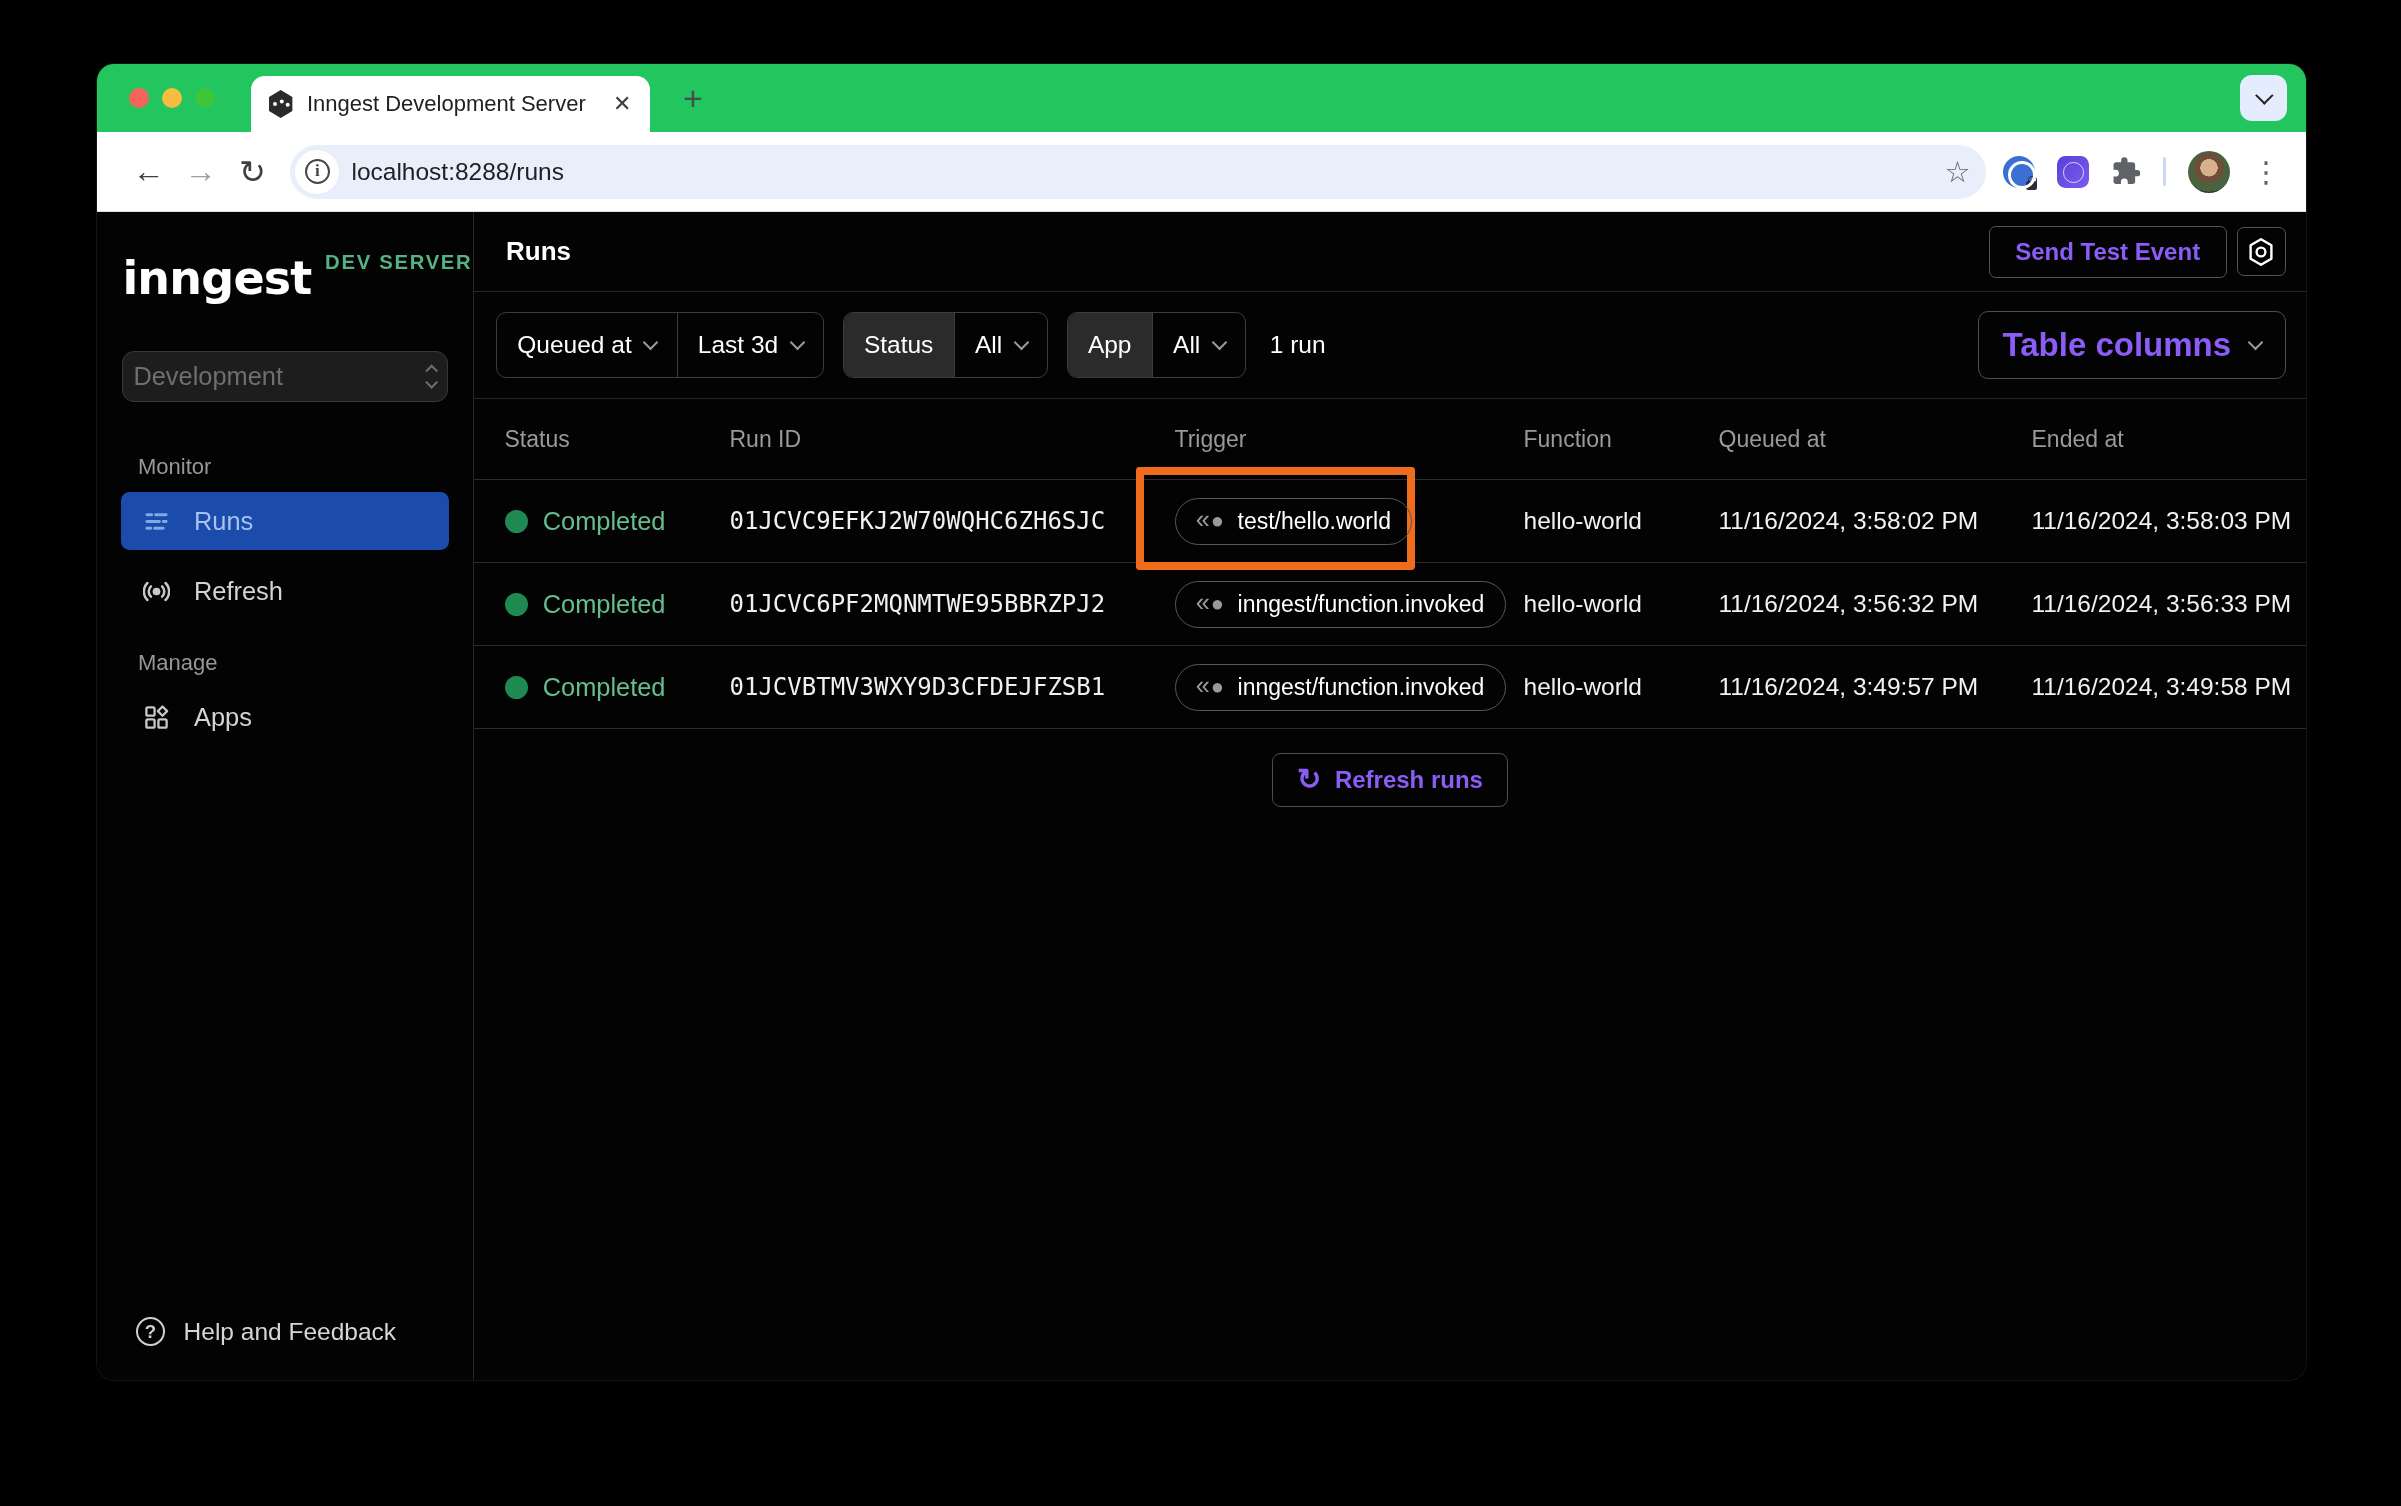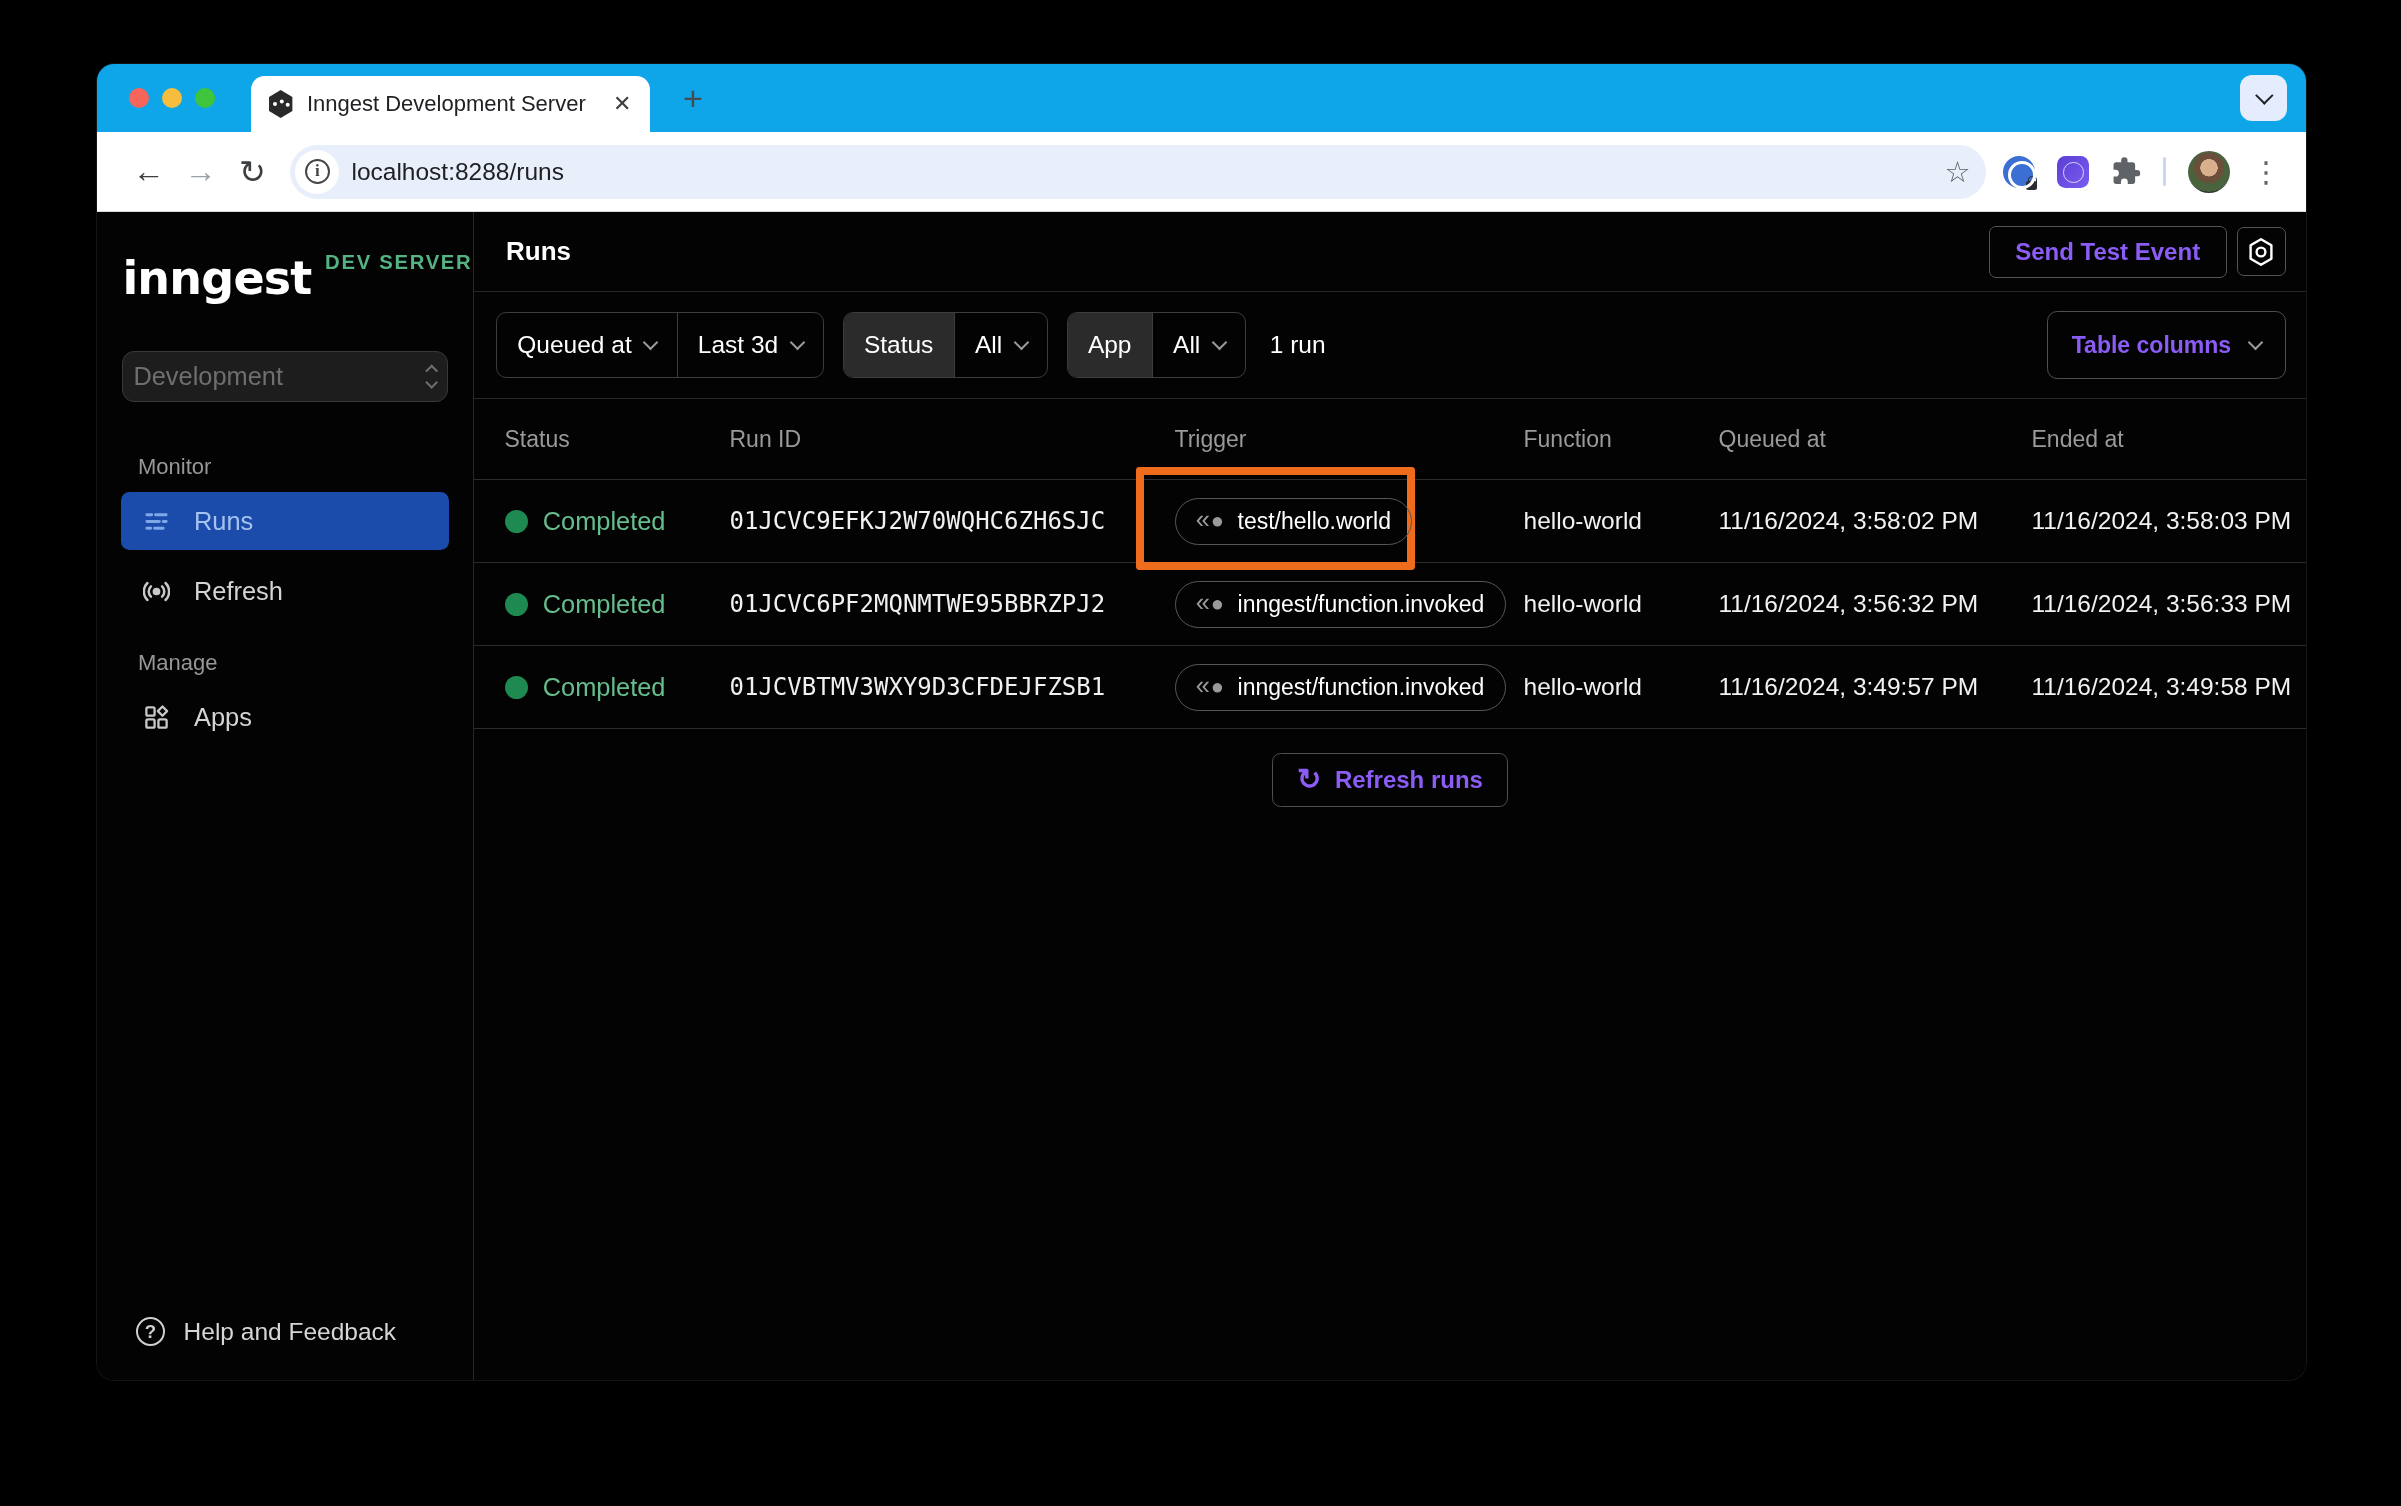--- a/index.html
+++ b/index.html
@@ -3,21 +3,21 @@
 <meta charset="utf-8">
 <style>
   html,body{margin:0;padding:0;background:#000;}
   *{box-sizing:border-box;}
   .screen{position:relative;width:2401px;height:1506px;background:#000;font-family:"Liberation Sans",sans-serif;overflow:hidden;}
 
   
   .window{position:absolute;left:97px;top:64px;width:2209px;height:1316px;border-radius:17px;overflow:hidden;display:flex;flex-direction:column;background:#030303;box-shadow:0 0 0 0.8px #1b1b1b;}
 
   
-  .tabstrip{position:relative;height:68px;background:#0ea5e9;flex:0 0 auto;}
+  .tabstrip{position:relative;height:68px;background:#22c55e;flex:0 0 auto;}
   .traffic{position:absolute;left:32px;top:24px;display:flex;gap:12.7px;}
   .light{width:20.3px;height:20.3px;border-radius:50%;}
   .tab{position:absolute;left:154px;top:12px;width:399px;height:56px;background:#fff;border-radius:13.5px 13.5px 0 0;display:flex;align-items:center;padding:0 17px;gap:13.5px;}
   .favicon{width:25.4px;height:28px;background:#2a2a2a;clip-path:polygon(50% 0,96% 25%,96% 75%,50% 100%,4% 75%,4% 25%);position:relative;flex:0 0 auto;}
   .favicon:after{content:"";position:absolute;left:5.1px;top:12px;width:4.2px;height:4.2px;border-radius:50%;background:#fff;box-shadow:6.8px -2.5px 0 0 #fff,12.7px 0.8px 0 0 #fff;}
   .tab-title{font-size:22px;color:#202124;white-space:nowrap;overflow:hidden;flex:1;}
   .tab-close{font-size:22px;color:#3c4043;flex:0 0 auto;padding:0 1.7px;}
   .newtab{position:absolute;left:586px;top:15.2px;font-size:34px;color:#474b50;font-weight:300;}
   .strip-chevron{position:absolute;right:18.6px;top:11px;width:47px;height:46px;border-radius:12px;background:#e4ecfd;display:flex;align-items:center;justify-content:center;}
   .chev{display:inline-block;width:11px;height:11px;border-right:2.5px solid #9b9b9b;border-bottom:2.5px solid #9b9b9b;transform:rotate(45deg);margin-top:-6px;}
@@ -78,21 +78,21 @@
   .send-btn{height:52px;padding:0 25.4px;font-size:24px;}
   .gear-btn{width:49px;height:49px;margin-left:10.2px;}
 
   .filter-bar{height:107px;flex:0 0 auto;display:flex;align-items:center;padding:0 20.3px 0 22px;border-bottom:0.8px solid #272727;gap:18.6px;}
   .fctl{height:66px;border:0.8px solid #3d3d3d;border-radius:10.2px;display:flex;align-items:stretch;overflow:hidden;}
   .fseg{display:flex;align-items:center;gap:13.5px;padding:0 20.3px;font-size:24.5px;color:#fff;}
   .fseg.divided{border-left:0.8px solid #3d3d3d;}
   .fseg.labelbg{background:#2b2b2b;}
   .runcount{font-size:24.5px;color:#fff;margin-left:5.1px;flex:0 0 auto;}
   .fspacer{flex:1;}
-  .cols-btn{height:68px;border-radius:10.2px;border:0.8px solid #4f4f4f;padding:0 24px;font-size:23px;gap:18.6px;}
+  .cols-btn{height:68px;border-radius:10.2px;border:0.8px solid #4f4f4f;padding:0 24px;font-size:33px;gap:18.6px;}
 
   
   .tgrid{display:grid;grid-template-columns:225px 445px 349px 195px 313px 1fr;align-items:center;padding-left:30.5px;}
   .thead{height:81px;border-bottom:0.8px solid #2c2c2c;flex:0 0 auto;}
   .thead .hcell{font-size:23px;color:#9a9a9a;font-weight:500;}
   .trow{height:83px;border-bottom:0.8px solid #2c2c2c;flex:0 0 auto;}
   .status-cell{display:flex;align-items:center;gap:15.2px;}
   .dot{width:23px;height:23px;border-radius:50%;background:#1e8a52;}
   .status-txt{font-size:25.4px;color:#66bd8d;}
   .runid{font-family:"DejaVu Sans Mono",monospace;font-size:24px;color:#f0f0f0;letter-spacing:0;}

